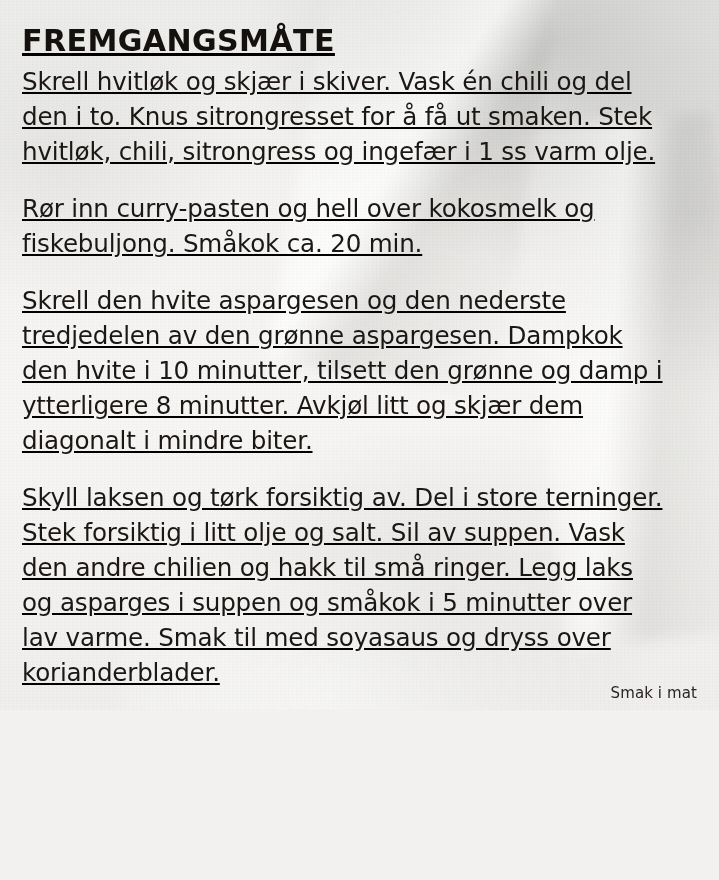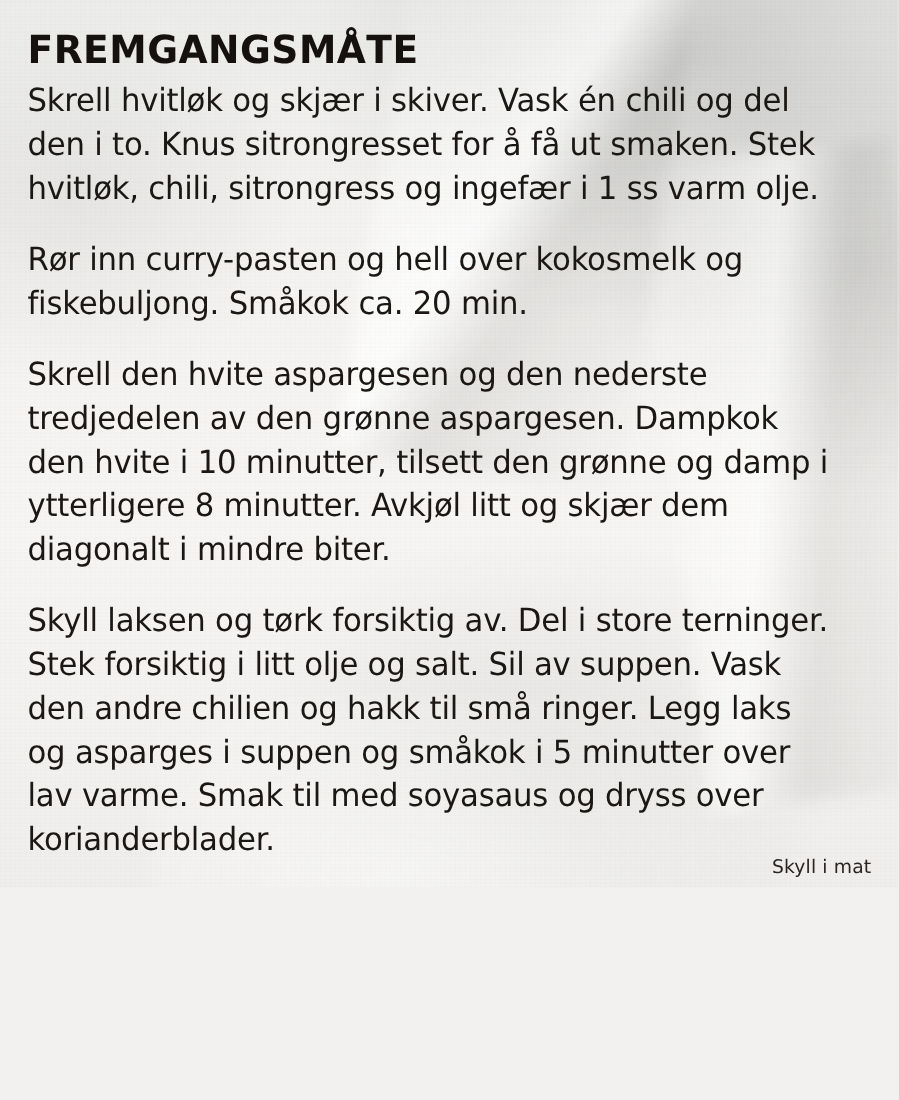--- a/index.html
+++ b/index.html
@@ -19,20 +19,21 @@
     position: relative;
     width: 719px;
     height: 710px;
     background:
       radial-gradient(ellipse 420px 300px at 78% 6%, rgba(178,178,176,0.55) 0%, rgba(200,200,198,0.18) 55%, rgba(255,255,255,0) 75%),
       radial-gradient(ellipse 300px 260px at 96% 30%, rgba(186,186,184,0.45) 0%, rgba(255,255,255,0) 70%),
       radial-gradient(ellipse 260px 220px at 8% 22%, rgba(205,205,203,0.35) 0%, rgba(255,255,255,0) 70%),
       radial-gradient(ellipse 330px 260px at 60% 86%, rgba(196,196,194,0.30) 0%, rgba(255,255,255,0) 72%),
       linear-gradient(180deg, #ececea 0%, #f4f3f1 30%, #f6f5f3 60%, #efeeec 100%);
     overflow: hidden;
+    text-decoration: underline;
   }
   .page::after {
     
     content: "";
     position: absolute;
     inset: 0;
     pointer-events: none;
     background-image:
       repeating-linear-gradient(0deg, rgba(0,0,0,0.012) 0px, rgba(0,0,0,0.012) 1px, rgba(255,255,255,0) 1px, rgba(255,255,255,0) 3px),
       repeating-linear-gradient(90deg, rgba(0,0,0,0.010) 0px, rgba(0,0,0,0.010) 1px, rgba(255,255,255,0) 1px, rgba(255,255,255,0) 4px);
@@ -121,15 +122,15 @@
     <p class="para">Skrell hvitløk og skjær i skiver. Vask én chili og del den i to. Knus sitrongresset for å få ut smaken. Stek hvitløk, chili, sitrongress og ingefær i 1 ss varm olje.</p>
 
     <p class="para">Rør inn curry-pasten og hell over kokosmelk og fiskebuljong. Småkok ca. 20 min.</p>
 
     <p class="para">Skrell den hvite aspargesen og den nederste tredjedelen av den grønne aspargesen. Dampkok den hvite i 10 minutter, tilsett den grønne og damp i ytterligere 8 minutter. Avkjøl litt og skjær dem diagonalt i mindre biter.</p>
 
     <p class="para">Skyll laksen og tørk forsiktig av. Del i store terninger. Stek forsiktig i litt olje og salt. Sil av suppen. Vask den andre chilien og hakk til små ringer. Legg laks og asparges i suppen og småkok i 5 minutter over lav varme. Smak til med soyasaus og dryss over korianderblader.</p>
 
   </div>
 
-  <div class="credit">Skyll i mat</div>
+  <div class="credit">Smak i mat</div>
 
 </div>
 
 </body></html>

